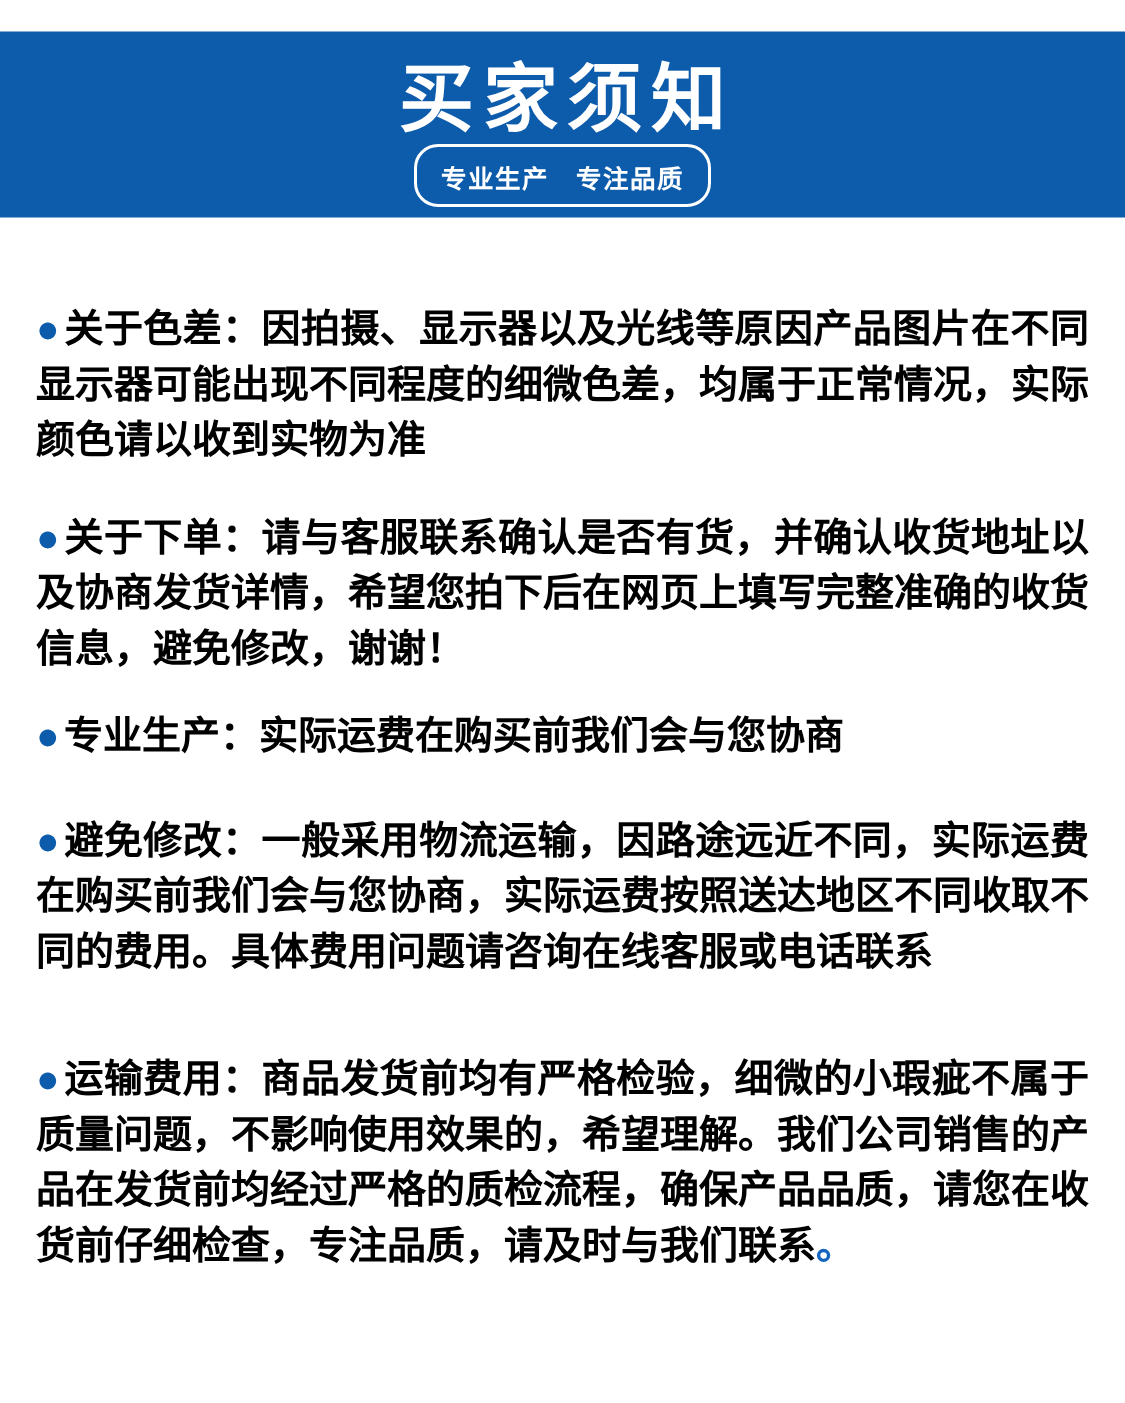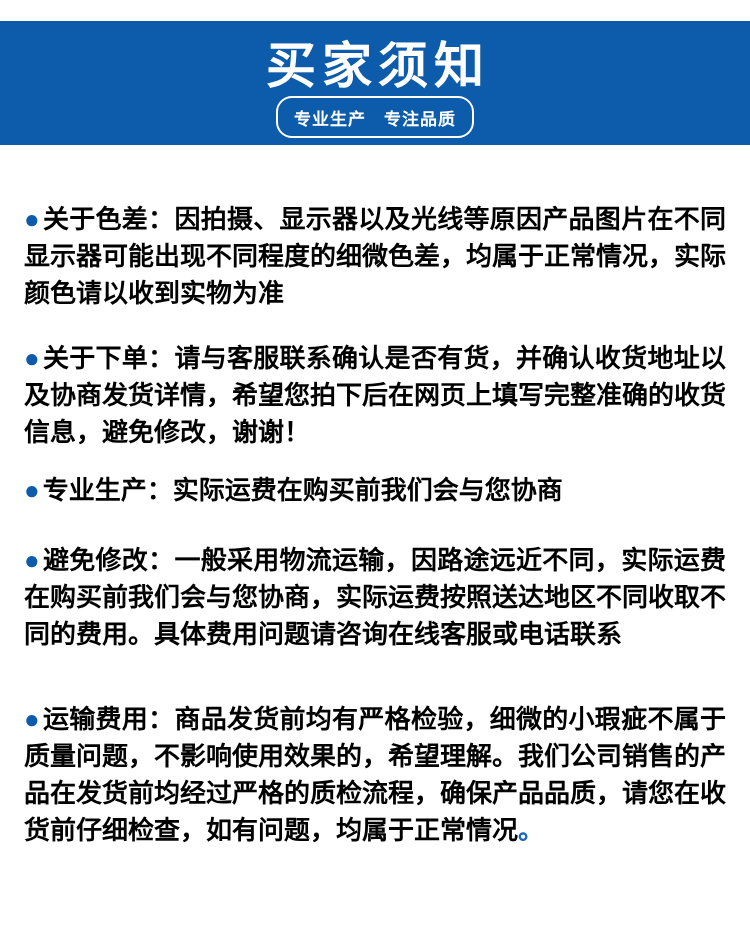--- a/index.html
+++ b/index.html
@@ -94,17 +94,17 @@
   <div class="content">
 
     <p class="notice notice-1"><span class="bullet">●</span><span>关于色差：</span><span>因拍摄、显示器以及光线等原因产品图片在不同显示器可能出现不同程度的细微色差，均属于正常情况，实际颜色请以收到实物为准</span><span class="blue-period"></span></p>
 
     <p class="notice notice-2"><span class="bullet">●</span><span>关于下单：</span><span>请与客服联系确认是否有货，并确认收货地址以及协商发货详情，希望您拍下后在网页上填写完整准确的收货信息，避免修改，谢谢！</span><span class="blue-period"></span></p>
 
     <p class="notice notice-3"><span class="bullet">●</span><span>专业生产：</span><span>实际运费在购买前我们会与您协商</span><span class="blue-period"></span></p>
 
     <p class="notice notice-4"><span class="bullet">●</span><span>避免修改：</span><span>一般采用物流运输，因路途远近不同，实际运费在购买前我们会与您协商，实际运费按照送达地区不同收取不同的费用。具体费用问题请咨询在线客服或电话联系</span><span class="blue-period"></span></p>
 
-    <p class="notice notice-5"><span class="bullet">●</span><span>运输费用：</span><span>商品发货前均有严格检验，细微的小瑕疵不属于质量问题，不影响使用效果的，希望理解。我们公司销售的产品在发货前均经过严格的质检流程，确保产品品质，请您在收货前仔细检查，如有问题，均属于正常情况</span><span class="blue-period">。</span></p>
+    <p class="notice notice-5"><span class="bullet">●</span><span>运输费用：</span><span>商品发货前均有严格检验，细微的小瑕疵不属于质量问题，不影响使用效果的，希望理解。我们公司销售的产品在发货前均经过严格的质检流程，确保产品品质，请您在收货前仔细检查，专注品质，请及时与我们联系</span><span class="blue-period">。</span></p>
 
   </div>
 
 </div>
 
 </body></html>

